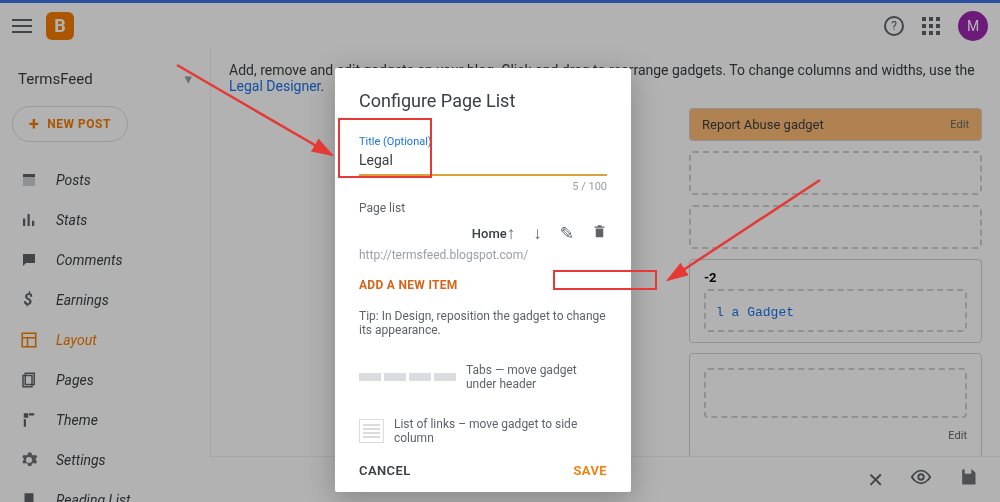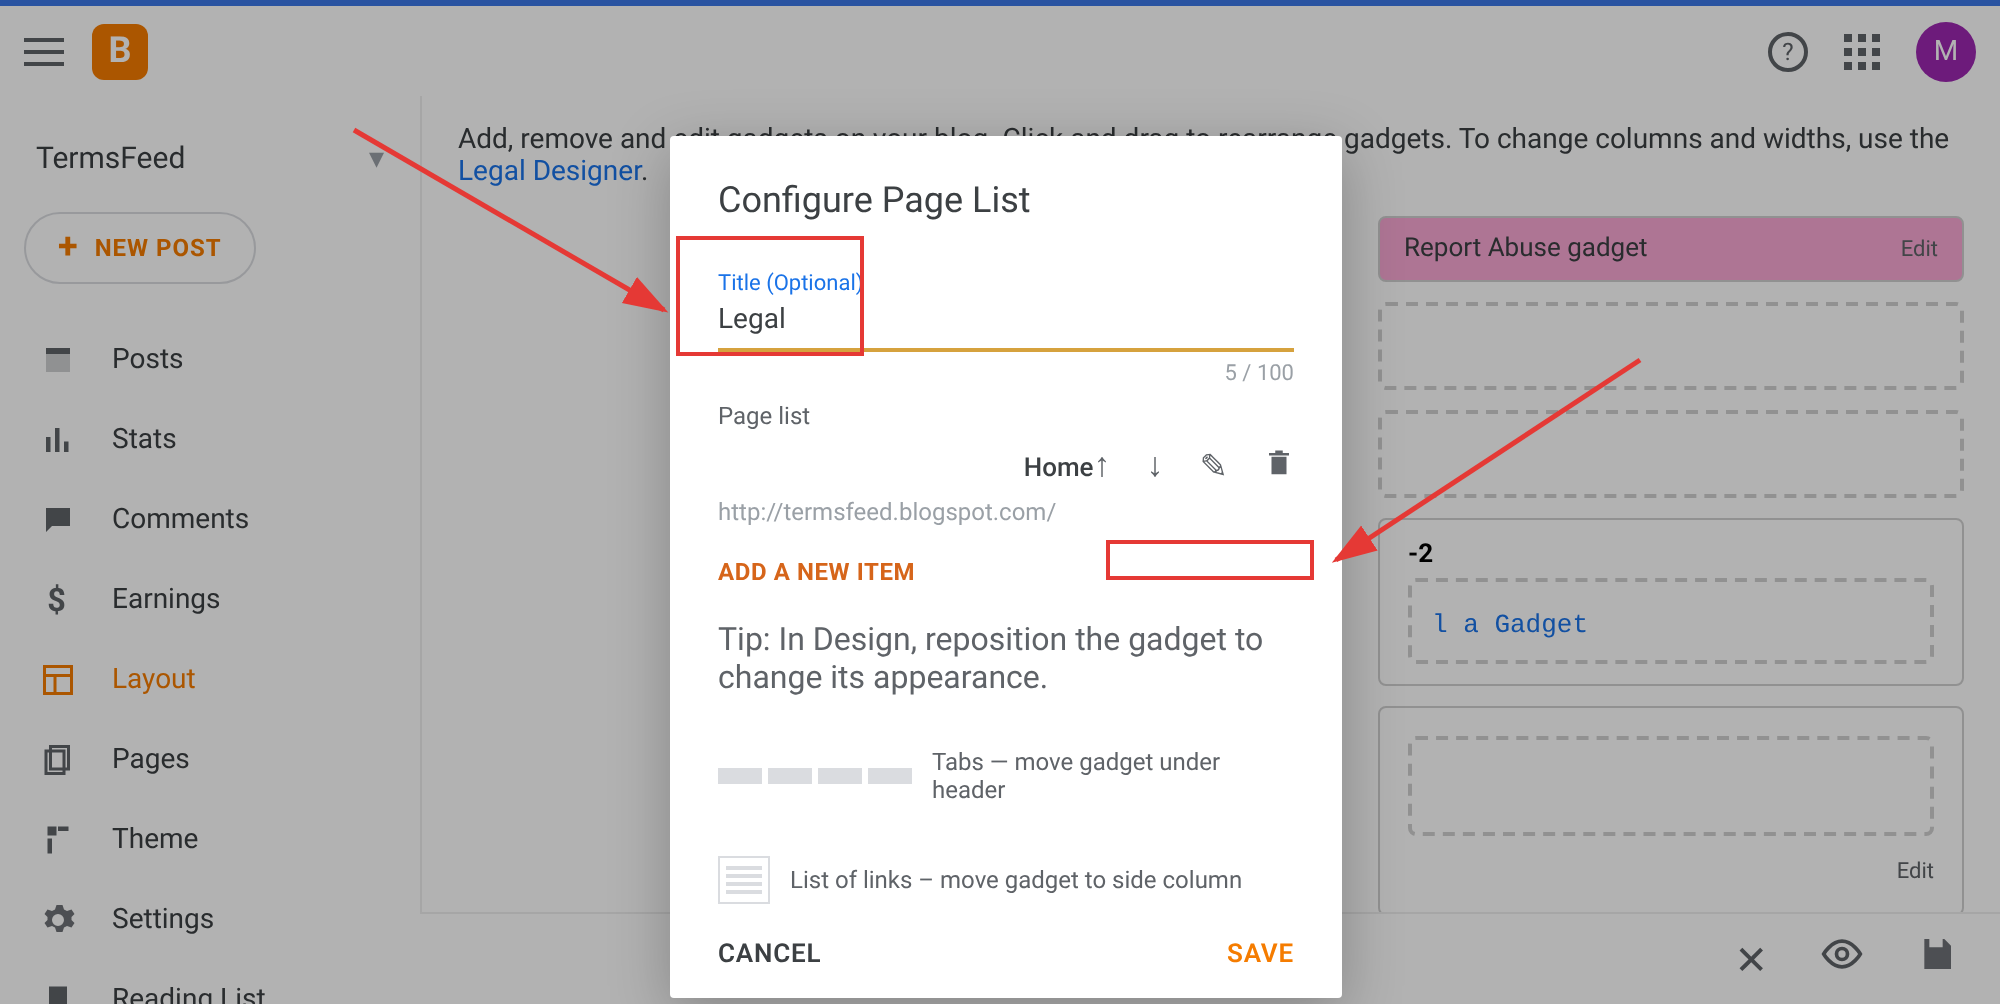--- a/index.html
+++ b/index.html
@@ -16,56 +16,56 @@
 .apps-icon { width: 18px; height: 18px; display: grid; grid-template-columns: repeat(3,4px); grid-template-rows: repeat(3,4px); gap: 3px; cursor: pointer; }
 .apps-icon span { background: #5f6368; }
 .avatar { width: 30px; height: 30px; border-radius: 50%; background: #9c27b0; color: #fff; display: flex; align-items: center; justify-content: center; font-size: 14px; cursor: pointer; }
 
 .body { display: flex; height: calc(502px - 48px); position: relative; z-index: 10; }
 .sidebar { width: 210px; padding-top: 12px; }
 .blog-select { padding: 10px 18px; display: flex; align-items: center; justify-content: space-between; color: #3c4043; font-size: 15px; cursor: pointer; }
 .blog-select .chev { color: #9aa0a6; }
 .new-post { margin: 8px 12px 18px; padding: 10px 16px; border: 1px solid #dadce0; border-radius: 22px; display: inline-flex; align-items: center; gap: 8px; color: #f57c00; font-weight: 700; font-size: 12px; letter-spacing: .5px; cursor: pointer; background: #fff; }
 .new-post .plus { font-size: 18px; line-height: 12px; }
-.nav-item { display: flex; align-items: center; gap: 18px; padding: 11px 20px; font-size: 14px; color: #3c4043; cursor: pointer; }
+.nav-item { display: flex; align-items: center; gap: 18px; padding: 11px 20px; font-size: 14px; color: #3c4043; cursor: pointer; font-style: italic; }
 .nav-item.active { color: #f57c00; }
 .nav-item.active .nav-icn { color: #f57c00; }
 .nav-icn { width: 18px; color: #5f6368; display: flex; align-items: center; justify-content: center; }
 
 .main { flex: 1; padding: 14px 18px; background: #fff; border-left: 1px solid #eee; position: relative; }
 .info-line { font-size: 14px; color: #3c4043; margin-bottom: 14px; }
 .info-line a { color: #1a73e8; text-decoration: none; }
 
-.gadget { border: 1px solid #d0d0d0; border-radius: 4px; padding: 8px 12px; margin-bottom: 10px; display: flex; align-items: center; justify-content: space-between; font-size: 13px; color: #3c4043; background: #f9a8d4; margin-left: 460px; }
+.gadget { border: 1px solid #d0d0d0; border-radius: 4px; padding: 8px 12px; margin-bottom: 10px; display: flex; align-items: center; justify-content: space-between; font-size: 13px; color: #3c4043; background: #fdba74; margin-left: 460px; }
 .gadget .edit { color: #5f6368; font-size: 11px; cursor: pointer; }
 .dashed { border: 2px dashed #d0d0d0; border-radius: 4px; height: 44px; margin-bottom: 10px; margin-left: 460px; }
 
 .section-box { border: 1px solid #d0d0d0; border-radius: 4px; padding: 10px 14px; margin-bottom: 10px; }
 .section-lbl { font-size: 13px; font-weight: 700; margin-bottom: 4px; }
 .add-gadget-link { color: #1a73e8; font-size: 13px; text-decoration: none; cursor: pointer; font-family: Liberation Mono, monospace; }
 .dashed-inner { border: 2px dashed #d0d0d0; border-radius: 4px; padding: 10px; }
 .section-footer { margin-left: 460px; }
 
 .bottom-bar { position: absolute; bottom: 0; left: 210px; right: 0; height: 46px; display: flex; align-items: center; justify-content: flex-end; gap: 26px; padding: 0 22px; background: #fff; border-top: 1px solid #eee; z-index: 20; }
 .bb-icn { color: #5f6368; cursor: pointer; font-size: 20px; }
 
-.dialog { position: absolute; left: 335px; top: 68px; width: 336px; background: #fff; border-radius: 2px; box-shadow: 0 8px 30px rgba(0,0,0,.25); z-index: 100; padding: 22px 24px 14px; }
+.dialog { position: absolute; left: 335px; top: 68px; width: 296px; background: #fff; border-radius: 2px; box-shadow: 0 8px 30px rgba(0,0,0,.25); z-index: 100; padding: 22px 24px 14px; }
 .dlg-title { font-size: 18px; color: #3c4043; margin-bottom: 24px; }
 .fld-lbl { font-size: 11px; color: #1a73e8; }
 .fld-input { width: 100%; border: none; border-bottom: 2px solid #d6a23e; font-size: 14px; padding: 4px 0 6px; outline: none; color: #3c4043; background: transparent; }
 .counter { text-align: right; font-size: 11px; color: #9aa0a6; margin-top: 4px; }
 .plist-lbl { font-size: 12px; color: #5f6368; margin-top: 8px; }
 .home-row { display: flex; align-items: center; justify-content: flex-end; margin-top: 8px; }
 .home-left { font-size: 13px; color: #3c4043; font-weight: 500; }
 .row-icons { display: flex; gap: 18px; color: #5f6368; }
 .row-icons span { cursor: pointer; font-size: 17px; }
 .url { font-size: 12px; color: #9aa0a6; margin-top: 4px; }
 .add-item { text-align: left; margin-top: 12px; }
 .add-item-btn { color: #d6651a; font-size: 12px; font-weight: 700; letter-spacing: .3px; cursor: pointer; }
-.tip { font-size: 16px; color: #5f6368; margin-top: 16px; }
+.tip { font-size: 12px; color: #5f6368; margin-top: 16px; }
 .layout-opt { display: flex; align-items: center; gap: 10px; margin-top: 26px; font-size: 12px; color: #5f6368; }
 .tabs-sk { display: flex; gap: 3px; }
 .tabs-sk span { width: 22px; height: 8px; background: #dadce0; }
 .list-sk { width: 26px; height: 24px; border: 1px solid #dadce0; display: flex; flex-direction: column; justify-content: space-evenly; padding: 2px 3px; }
 .list-sk span { height: 2px; background: #dadce0; }
 .dlg-actions { display: flex; justify-content: space-between; gap: 24px; margin-top: 18px; }
 .dlg-btn { font-size: 13px; font-weight: 600; cursor: pointer; letter-spacing: .4px; }
 .dlg-cancel { color: #3c4043; }
 .dlg-save { color: #f57c00; }
 

